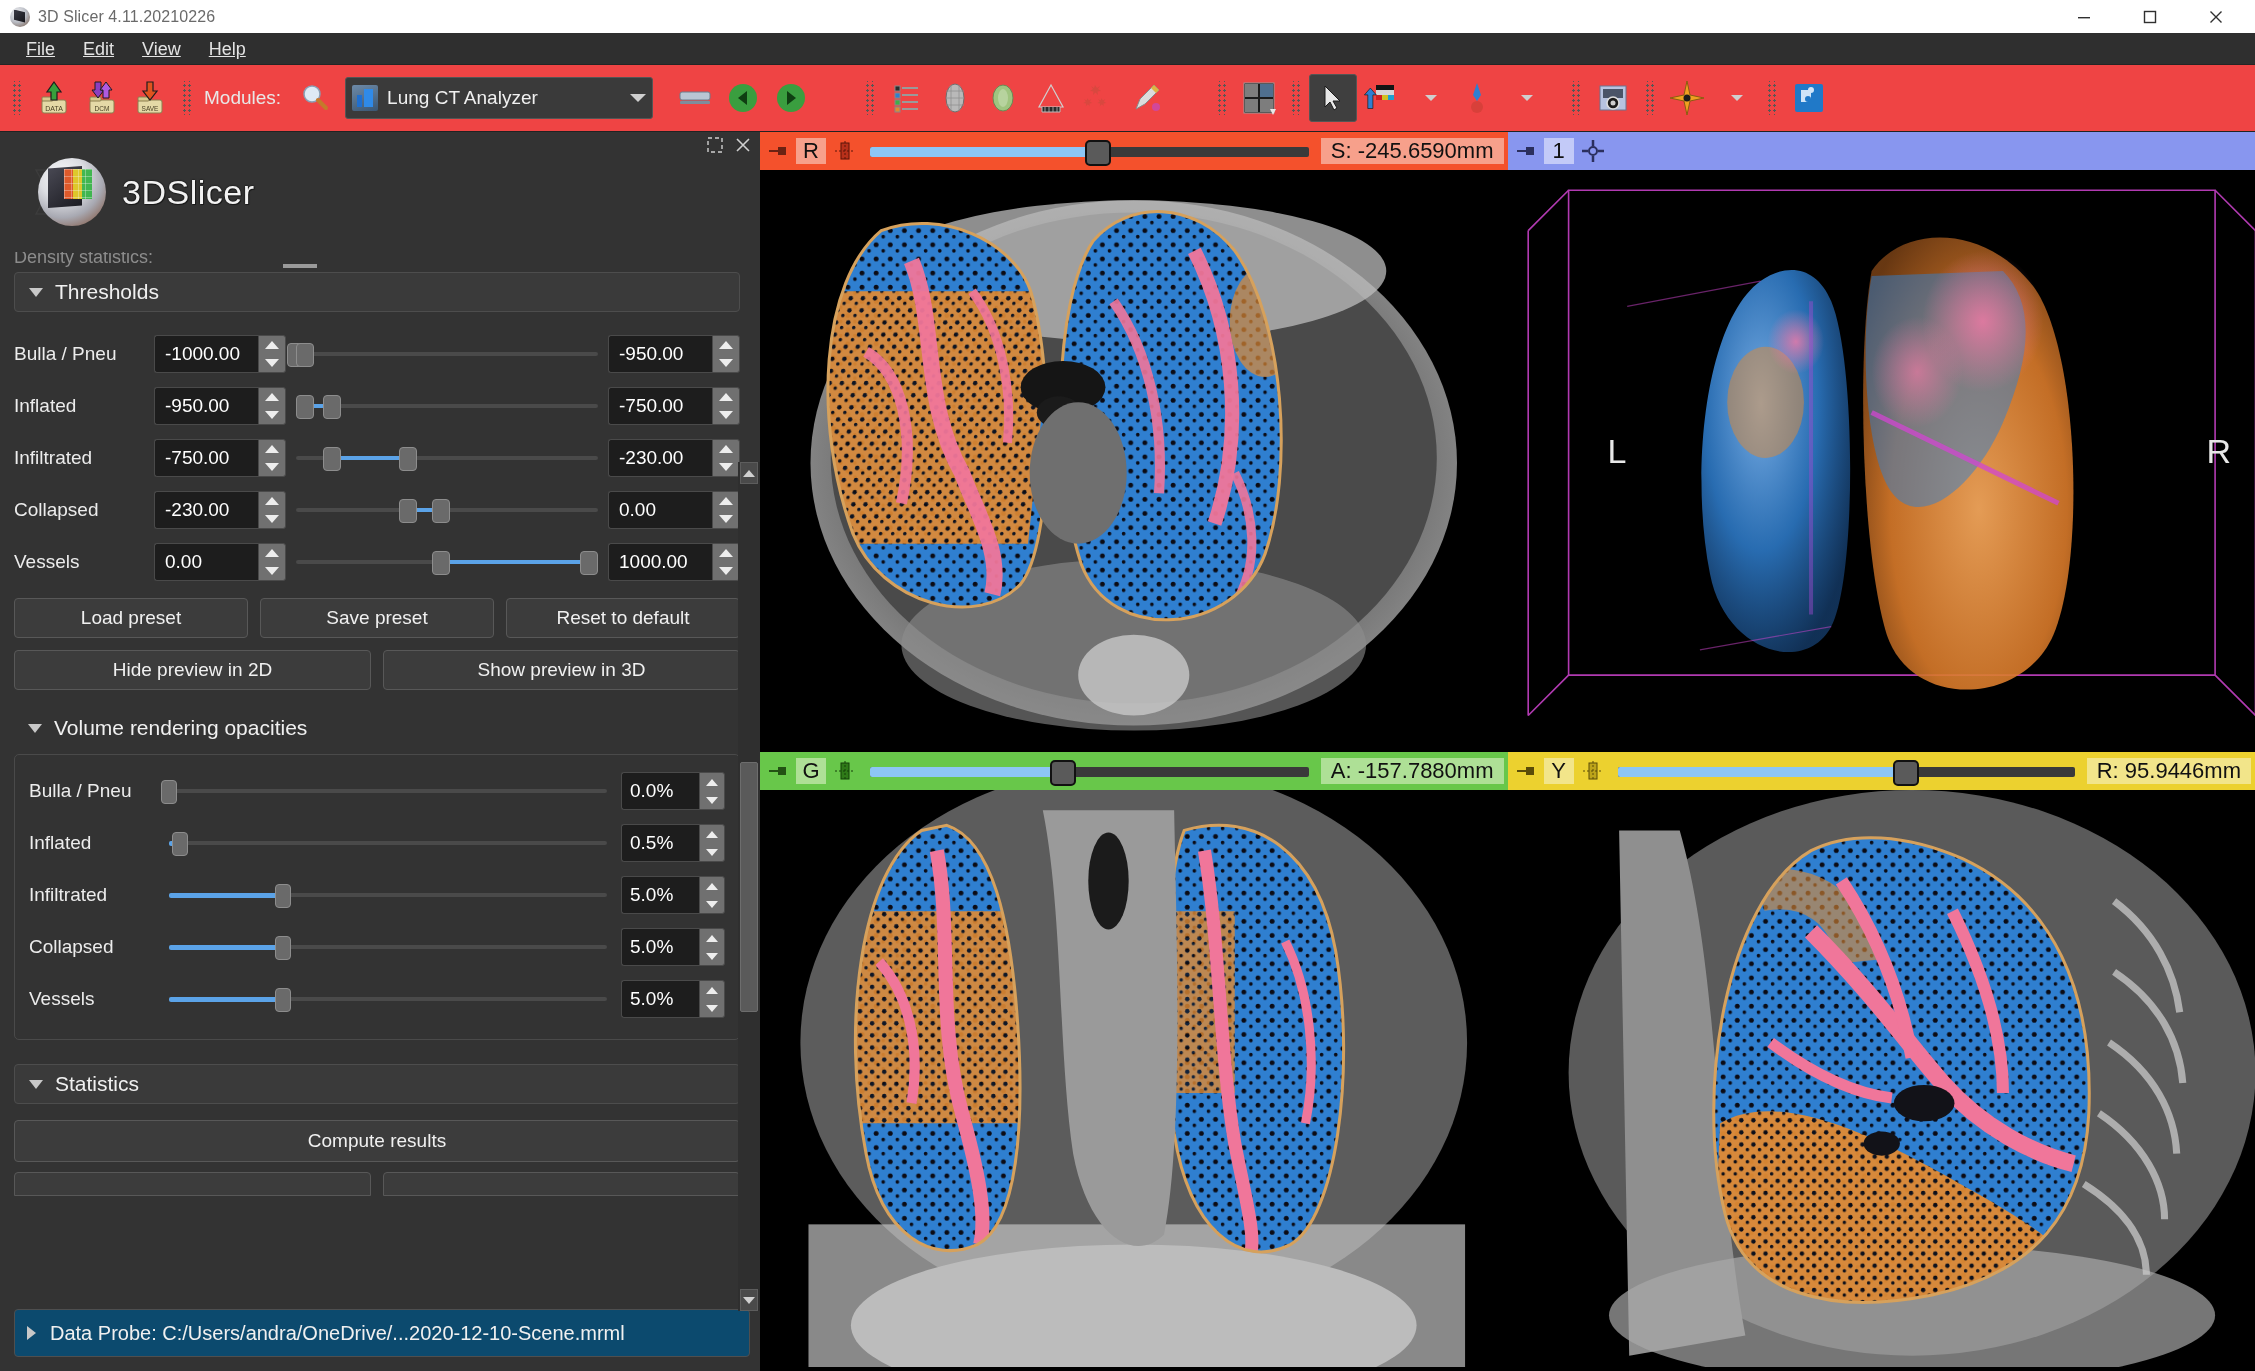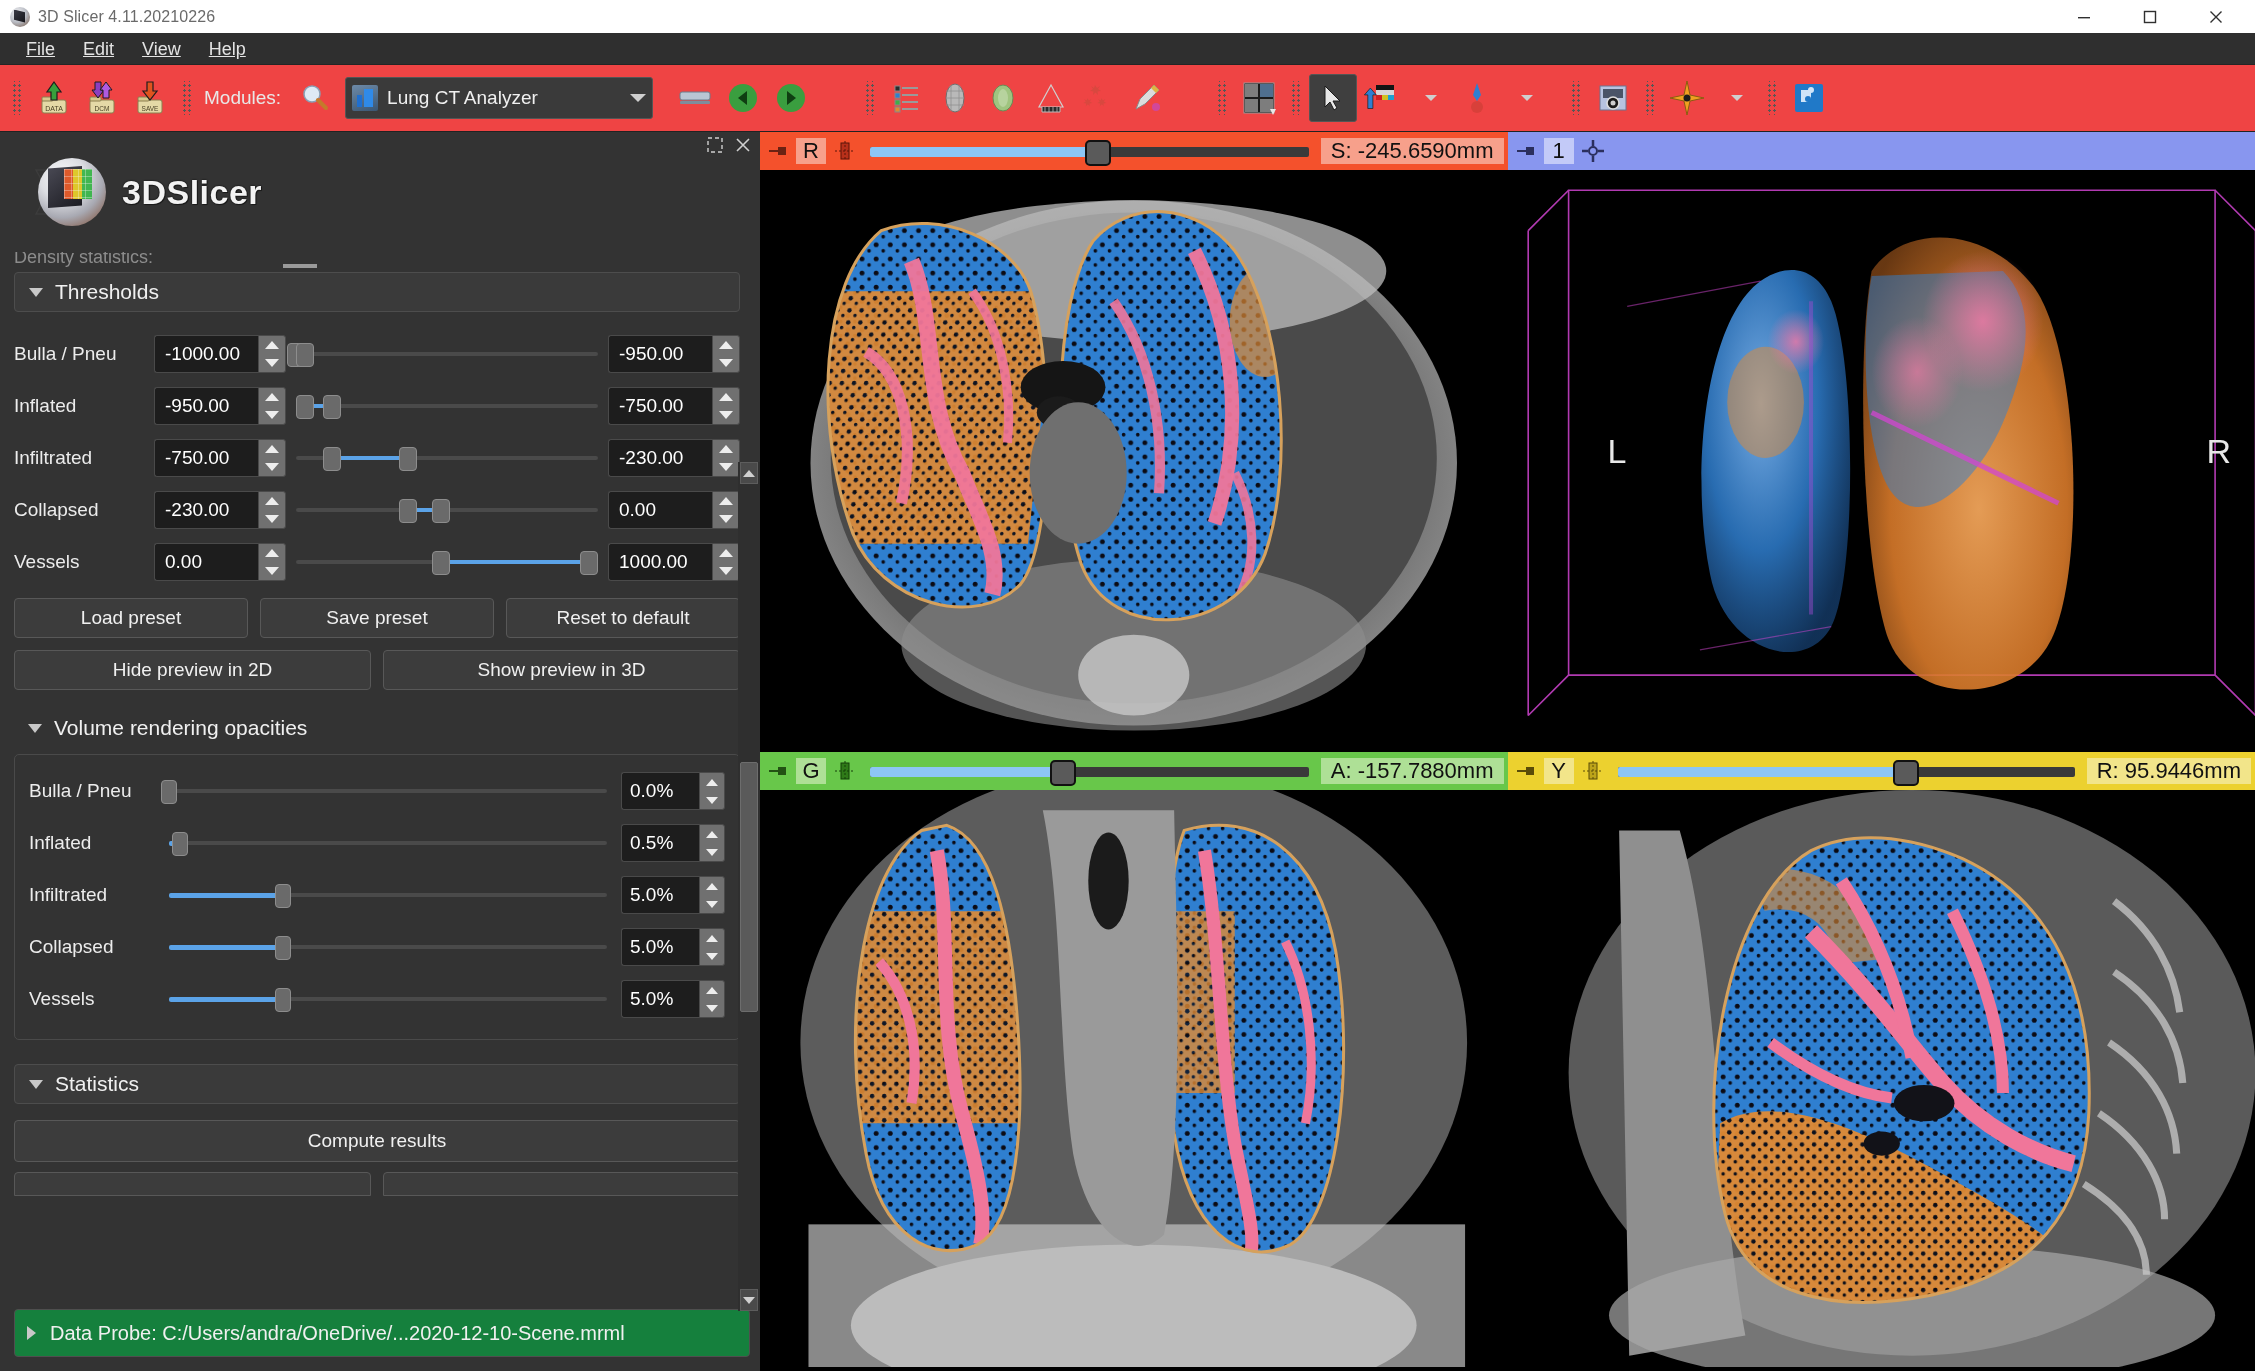--- a/index.html
+++ b/index.html
@@ -111,21 +111,21 @@
   .slicer-logo .grid::after{
     content:''; position:absolute; inset:0;
     background-image: linear-gradient(#ffffff55 1px, transparent 1px), linear-gradient(90deg,#ffffff55 1px, transparent 1px);
     background-size: 7px 7px;
   }
   .slicer-logo .star {
     position:absolute; left:0; top:6px; width:84px; height:72px;
     border:0;
   }
   .logo-text {
-    margin-left: 14px; font-size: 34px; font-weight: bold; color: #f3f3f3;
+    margin-left: 14px; font-size: 34px; font-weight: normal; color: #f3f3f3;
     letter-spacing: .5px; text-shadow: 1px 1px 0 #1a1a1a, 0 0 2px #000;
   }
 
   .scrollarea {
     flex: 1 1 auto; position: relative; overflow: hidden; padding: 0 20px 0 14px;
   }
   .clipped-top {
     color: #8c8c8c; font-size: 18px; height: 16px; overflow: hidden;
     display:flex; align-items:flex-end; gap: 130px; margin-bottom: 4px;
   }
@@ -215,21 +215,21 @@
   .panel-scroll .up, .panel-scroll .dn {
     position:absolute; left:2px; width:18px; height:22px; background:#4a4a4a; border:1px solid #5d5d5d;
     display:flex; align-items:center; justify-content:center;
   }
   .panel-scroll .up { top:0; } .panel-scroll .dn { bottom:0; }
   .panel-scroll .thumb { position:absolute; left:2px; top: 300px; width:18px; height:250px; background:#5a5a5a; border:1px solid #6d6d6d; border-radius:2px;}
   .sb-tri-up { width:0;height:0;border-left:6px solid transparent;border-right:6px solid transparent;border-bottom:7px solid #d0d0d0;}
   .sb-tri-dn { width:0;height:0;border-left:6px solid transparent;border-right:6px solid transparent;border-top:7px solid #d0d0d0;}
 
   .dataprobe {
-    height: 48px; margin: 6px 10px 14px 14px; background: #15803d; border:1px solid #4f4f4f;
+    height: 48px; margin: 6px 10px 14px 14px; background: #0c4a6e; border:1px solid #4f4f4f;
     border-radius: 4px; display:flex; align-items:center; gap:14px; padding-left: 12px;
     flex: 0 0 auto;
   }
   .dataprobe .txt { color:#f0f0f0; font-size: 20px; white-space:nowrap; }
 
   
   .views { flex: 1 1 auto; display: grid; grid-template-columns: 1fr 1fr; grid-template-rows: 1fr 1fr; background:#000;}
   .view { position: relative; overflow: hidden; background: #000; }
   .vbar { height: 38px; display: flex; align-items: center; padding: 0 4px; gap: 6px; position: relative; z-index: 3;}
   .vbar .pin { width: 26px; height: 26px; display:flex;align-items:center;justify-content:center; }

